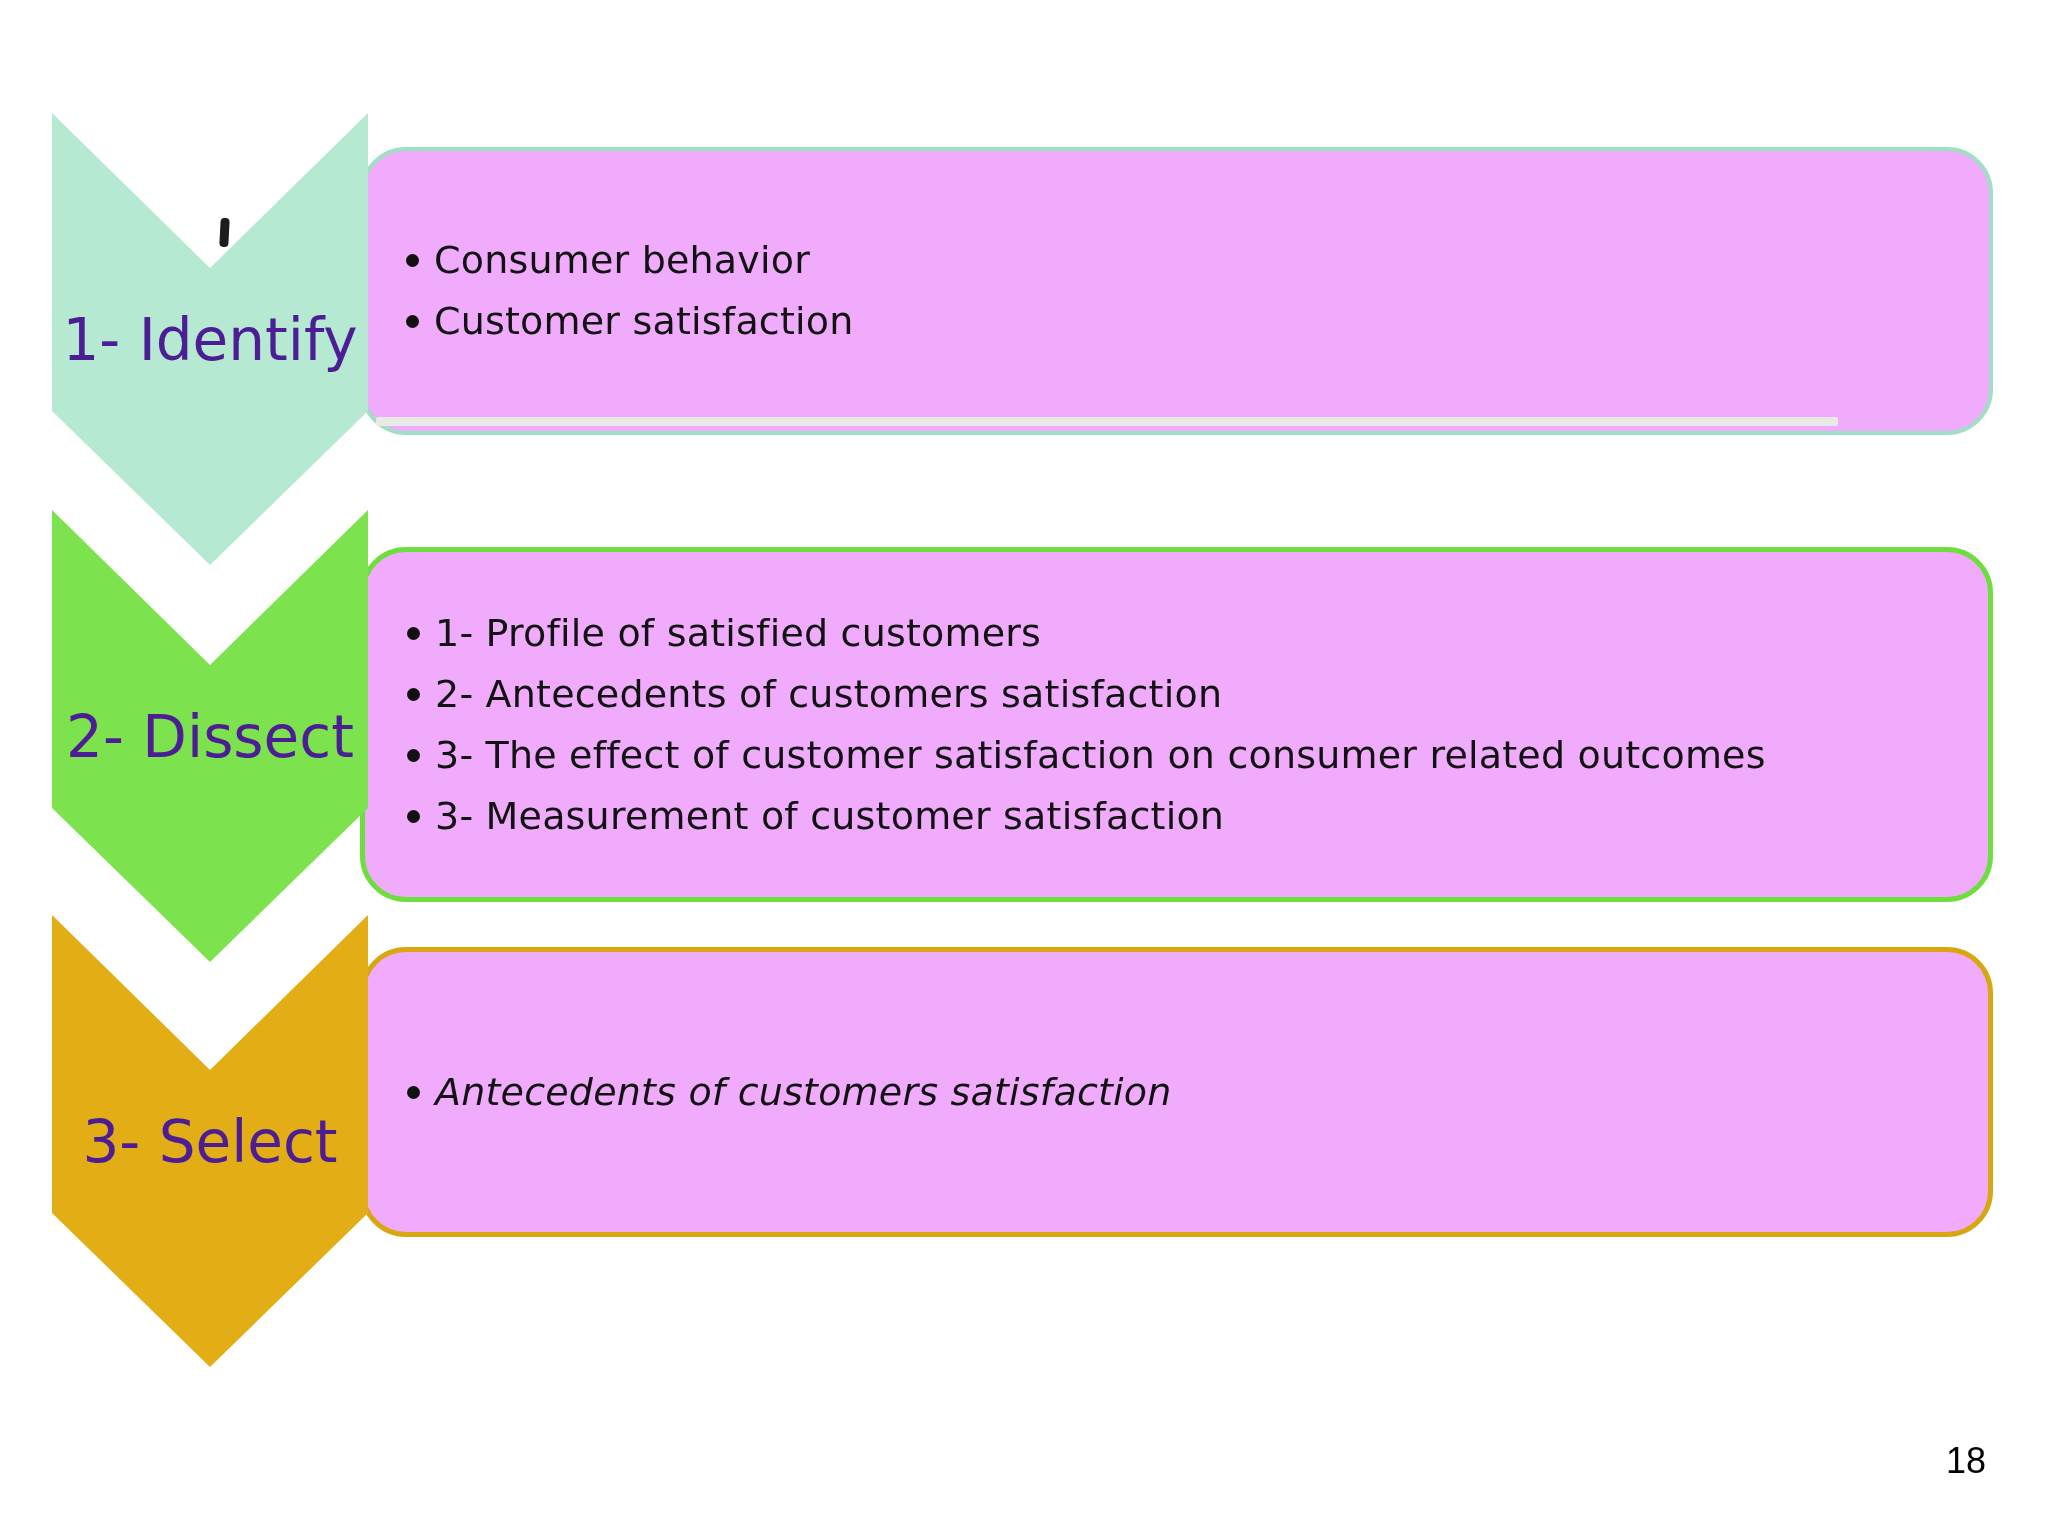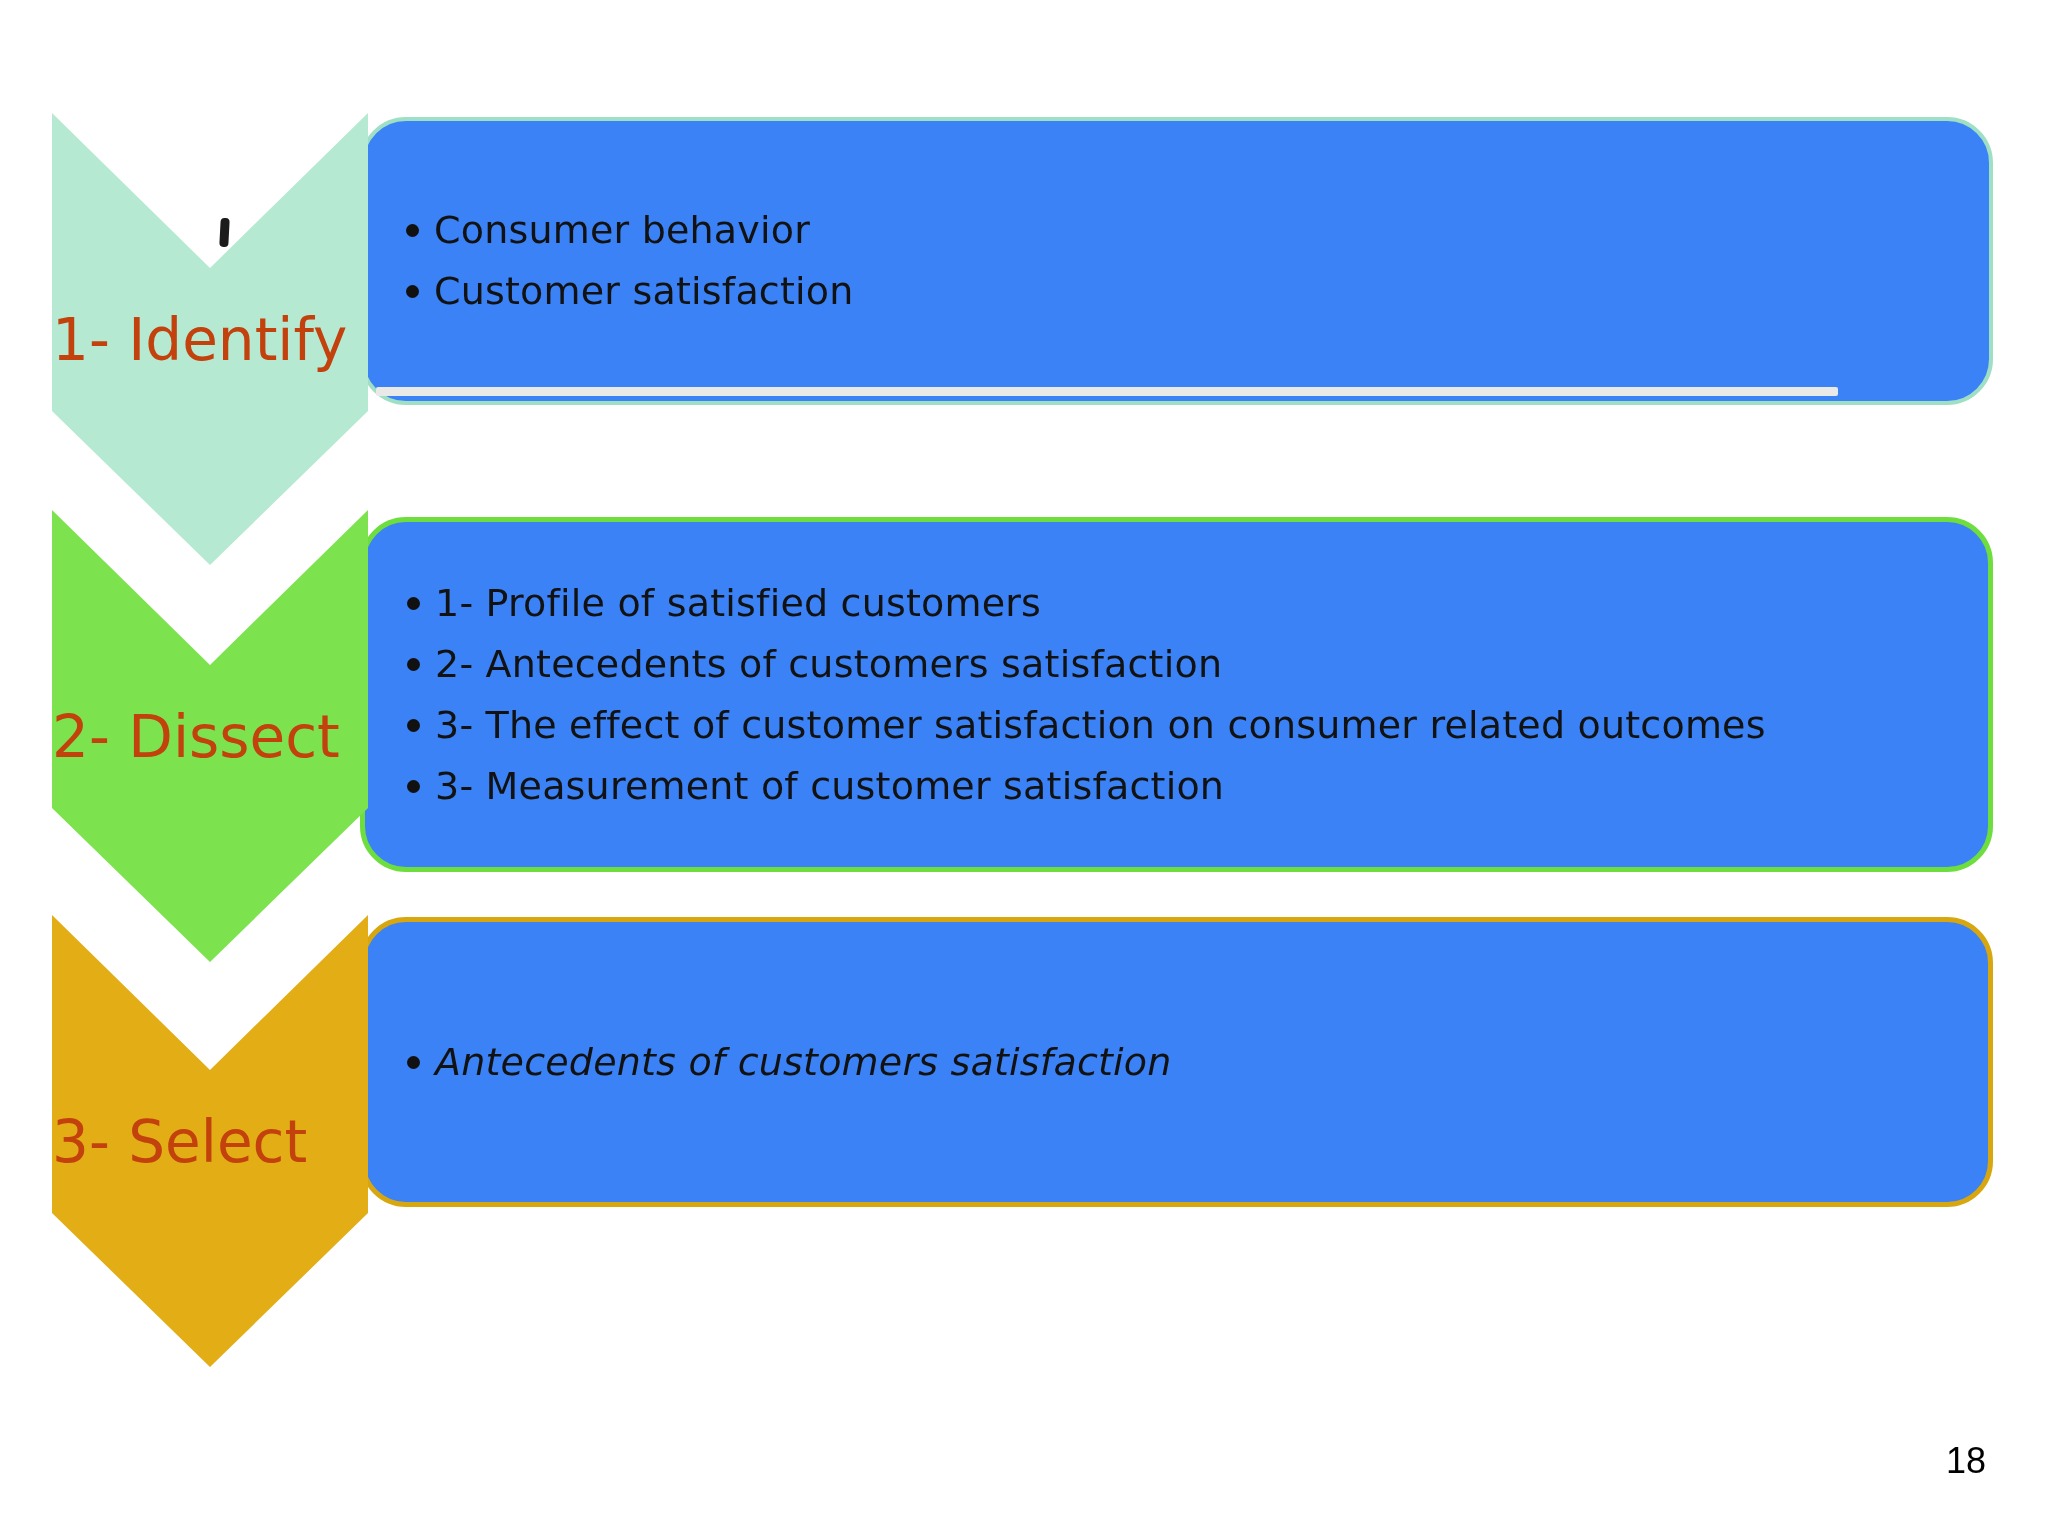--- a/index.html
+++ b/index.html
@@ -2,22 +2,22 @@
 <html><head>
 <meta charset="utf-8">
 <style>
   html,body{margin:0;padding:0;background:#fff;}
   .slide{
     position:relative;width:2048px;height:1536px;background:#ffffff;
     font-family:"DejaVu Sans","Liberation Sans",sans-serif;overflow:hidden;
   }
   .step-box{
     position:absolute;left:360px;width:1633px;box-sizing:border-box;
-    background:#3b82f6;border-radius:46px;z-index:1;
-    display:flex;flex-direction:column;justify-content:center;
+    background:#f0abfc;border-radius:46px;z-index:1;
+    display:flex;flex-direction:column;justify-content:center;margin-top:30px;
   }
   .box-1{top:117px;height:288px;border:4px solid #9fdfc4;}
   .box-2{top:517px;height:355px;border:5px solid #6edd3e;}
   .box-3{top:917px;height:290px;border:5px solid #d8a60e;}
   .shadow-strip{
     position:absolute;left:12px;bottom:5px;width:1462px;height:9px;
     background:#e9e9e8;border-radius:2px;
   }
   ul.bullets{
     list-style:none;margin:0;padding:0 40px 0 40px;
@@ -30,22 +30,22 @@
     content:"";position:absolute;left:2px;top:24px;width:13px;height:13px;
     border-radius:50%;background:#111;
   }
   ul.bullets li.italic{font-style:italic;}
   .chevron-wrap{position:absolute;left:52px;width:316px;height:455px;z-index:2;}
   .chev-1{top:113px;}
   .chev-2{top:510px;}
   .chev-3{top:915px;}
   .chevron-wrap svg{position:absolute;left:0;top:0;display:block;}
   .chevron-label{
-    position:absolute;left:0;top:197px;width:316px;text-align:left;
-    font-size:58px;line-height:60px;color:#c2410c;white-space:nowrap;
+    position:absolute;left:0;top:197px;width:316px;text-align:center;
+    font-size:58px;line-height:60px;color:#4c1d95;white-space:nowrap;
     font-family:"DejaVu Sans","Liberation Sans",sans-serif;
   }
   .stray-mark{
     position:absolute;left:168px;top:105px;width:9px;height:29px;
     background:#1c1c1c;border-radius:4px;transform:rotate(3deg);
   }
   .page-number{
     position:absolute;right:62px;top:1440px;font-size:36px;color:#000;
     font-family:"Liberation Sans","DejaVu Sans",sans-serif;
   }

